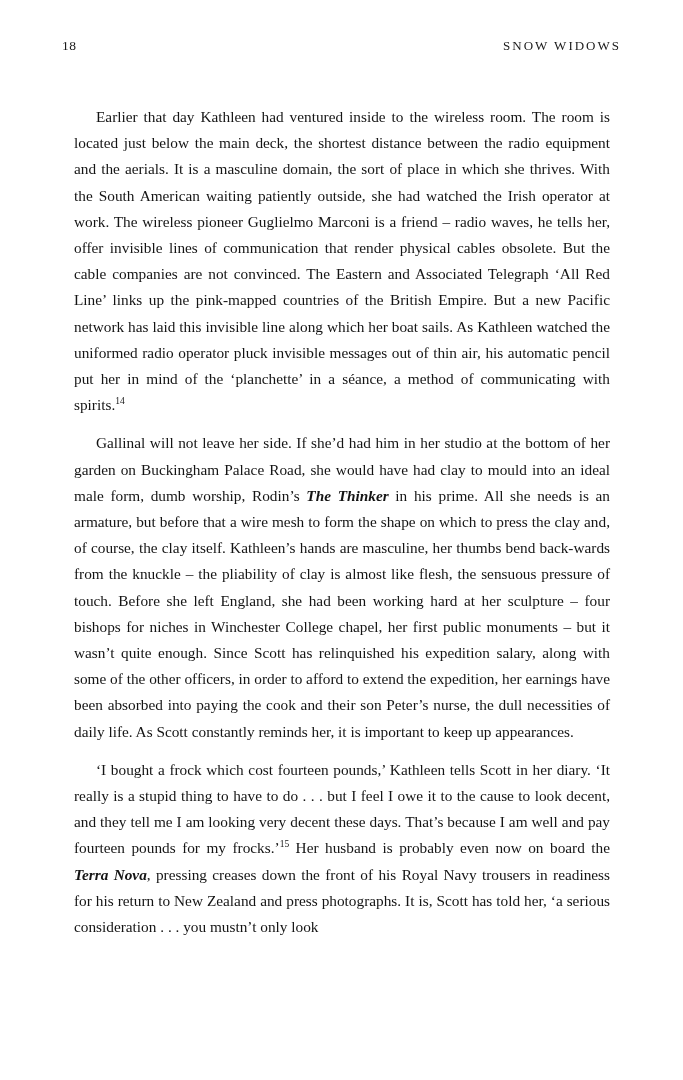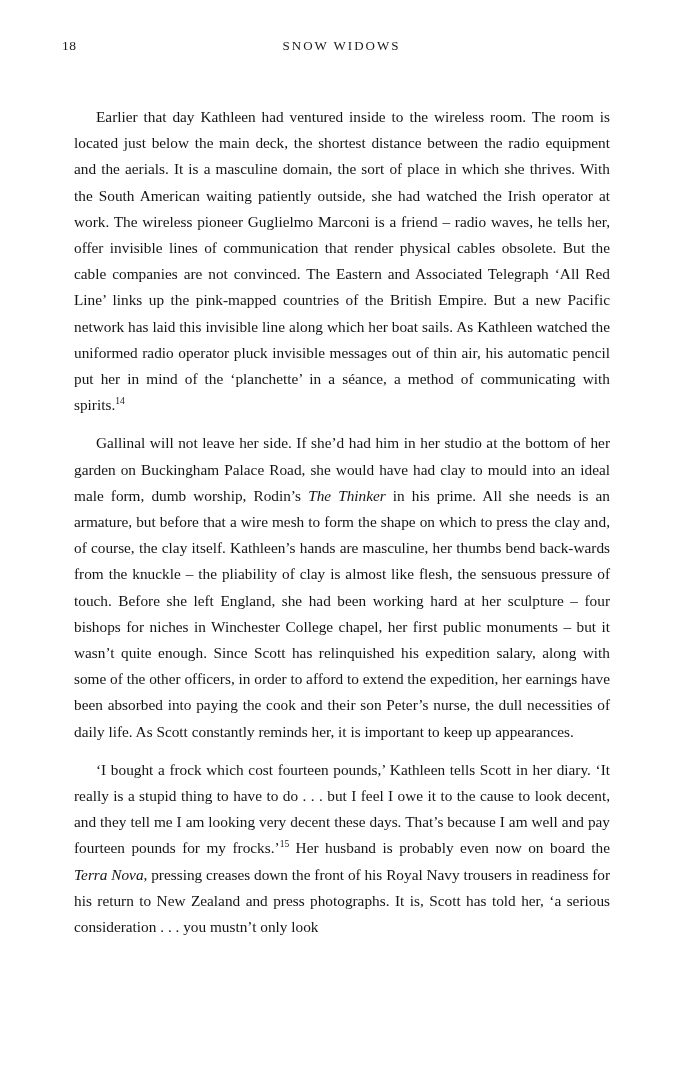--- a/index.html
+++ b/index.html
@@ -33,21 +33,21 @@
     top: 0;
     font-size: 13.5px;
     letter-spacing: 0.4px;
     color: #1a1a1a;
   }
   .head-title {
     position: absolute;
     left: 0;
     right: 0;
     top: 0;
-    text-align: center;
+    text-align: right;
     font-size: 13px;
     letter-spacing: 2.0px;
     color: #1a1a1a;
   }
   .body-text {
     position: absolute;
     top: 92px;
     left: 62px;
     width: 560px;
     font-size: 15.3px;
@@ -59,20 +59,21 @@
   .body-text p {
     margin: 12px;
     text-indent: 22px;
     hyphens: manual;
   }
   .body-text p.first {
     text-indent: 22px;
   }
   em {
     font-style: italic;
+    font-weight: bold;
   }
   sup {
     font-size: 0.62em;
     vertical-align: super;
     line-height: 0;
   }
 </style>
 </head>
 <body>
 

